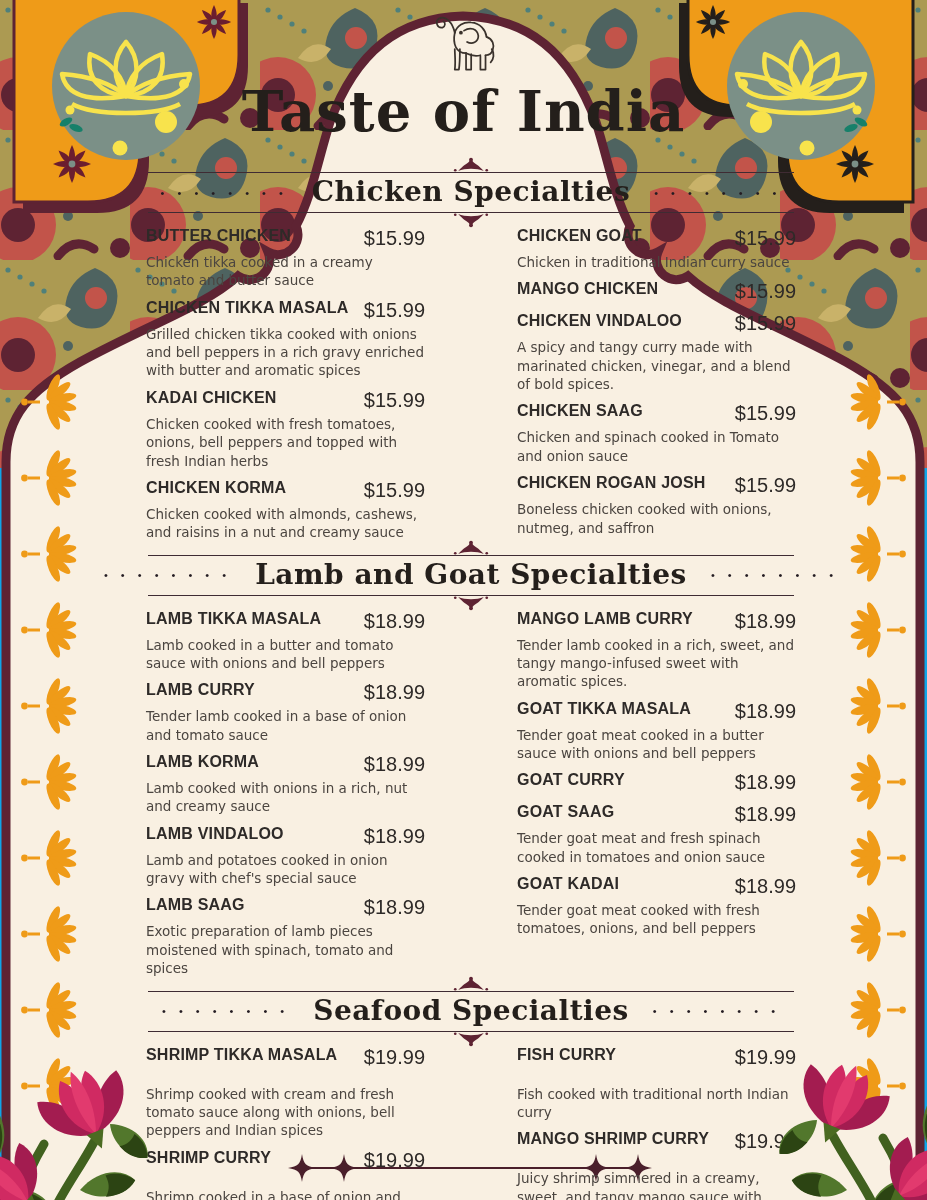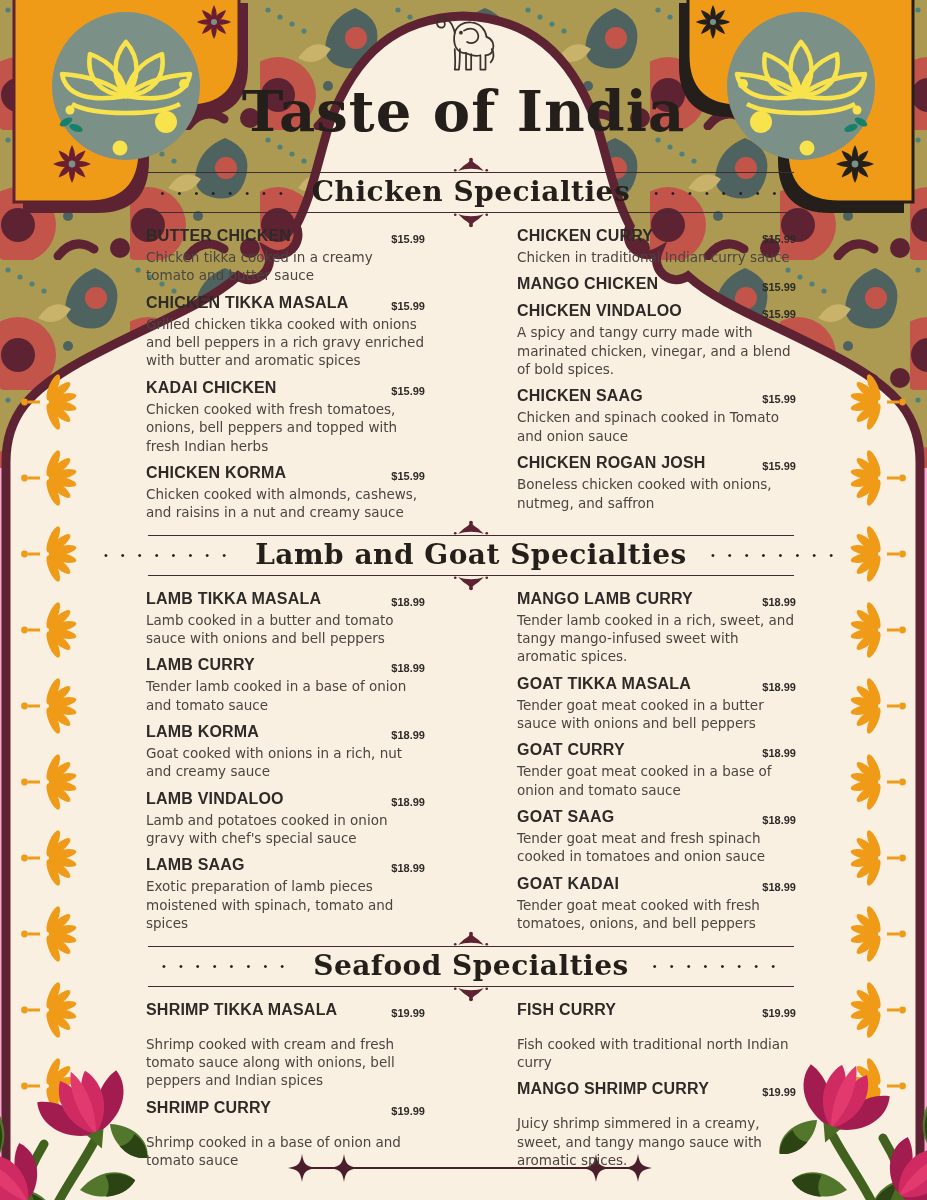--- a/index.html
+++ b/index.html
@@ -1,16 +1,16 @@
 <!DOCTYPE html>
 <html><head>
 <meta charset="utf-8">
 <style>
   html,body{margin:0;padding:0;background:#d8d2c6;}
-  .page{position:relative;width:927px;height:1200px;overflow:hidden;background:#f9a8d4;
+  .page{position:relative;width:927px;height:1200px;overflow:hidden;background:#0ea5e9;
         font-family:"Liberation Sans",sans-serif;}
   .layer{position:absolute;inset:0;pointer-events:none;}
   .bg{z-index:1;}
   .fg{z-index:6;}
   .title-wrap{position:absolute;top:8px;left:0;width:100%;text-align:center;z-index:4;}
   .elephant{display:block;margin:0 auto;width:82px;height:74px;}
   h1.title{margin:0;font-family:"DejaVu Serif",serif;font-weight:600;font-size:56px;
            color:#241f1b;letter-spacing:1px;line-height:1.05;}
   .menu{position:absolute;left:146px;top:172px;width:650px;z-index:4;}
   .sec-head{position:relative;margin:0 2px;}
@@ -18,23 +18,23 @@
   .head-row{display:flex;align-items:center;justify-content:center;gap:24px;padding:2px 0 4px;}
   h2.sec-title{margin:0;font-family:"DejaVu Serif",serif;font-weight:600;font-size:28px;
                color:#241f1b;letter-spacing:.5px;white-space:nowrap;}
   .dots{font-size:11px;letter-spacing:5px;color:#241c22;white-space:nowrap;transform:translateY(1px);}
   .crown{position:absolute;left:50%;width:48px;height:18px;margin-left:-24px;}
   .crown.up{top:-16px;}
   .crown.down{bottom:-16px;transform:rotate(180deg);}
   .cols{display:flex;gap:92px;padding:14px 0 4px;}
   .col{width:279px;flex:0 0 auto;}
   .item{margin-bottom:9px;}
-  .row{display:flex;justify-content:space-between;align-items:flex-end;gap:0;}
+  .row{display:flex;justify-content:space-between;align-items:flex-start;gap:0;}
   .nm{font-weight:700;font-size:16px;color:#2e2a28;letter-spacing:.2px;}
-  .pr{font-weight:700;font-size:11px;color:#2e2a28;white-space:nowrap;}
+  .pr{font-weight:400;font-size:20px;color:#2e2a28;white-space:nowrap;}
   .ds{font-family:"DejaVu Sans",sans-serif;font-size:13.5px;line-height:1.36;color:#4b4540;margin-top:3px;}
   .tight .ds{margin-top:16px;}
   svg{display:block;}
 </style>
 </head>
 <body>
 
 <div class="page">
 
   <svg class="layer bg" width="927" height="1200" viewBox="0 0 927 1200" aria-hidden="true">
@@ -280,21 +280,21 @@
             <div class="row">
                 <span class="nm">CHICKEN KORMA</span>
                 <span class="pr">$15.99</span>
               </div>
             <div class="ds">Chicken cooked with almonds, cashews, and raisins in a nut and creamy sauce</div>
           </div>
         </div>
         <div class="col">
           <div class="item">
             <div class="row">
-                <span class="nm">CHICKEN CURRY</span>
+                <span class="nm">CHICKEN GOAT</span>
                 <span class="pr">$15.99</span>
               </div>
             <div class="ds">Chicken in traditional Indian curry sauce</div>
           </div>
           <div class="item">
             <div class="row">
                 <span class="nm">MANGO CHICKEN</span>
                 <span class="pr">$15.99</span>
               </div>
           </div>
@@ -353,21 +353,21 @@
                 <span class="nm">LAMB CURRY</span>
                 <span class="pr">$18.99</span>
               </div>
             <div class="ds">Tender lamb cooked in a base of onion and tomato sauce</div>
           </div>
           <div class="item">
             <div class="row">
                 <span class="nm">LAMB KORMA</span>
                 <span class="pr">$18.99</span>
               </div>
-            <div class="ds">Goat cooked with onions in a rich, nut and creamy sauce</div>
+            <div class="ds">Lamb cooked with onions in a rich, nut and creamy sauce</div>
           </div>
           <div class="item">
             <div class="row">
                 <span class="nm">LAMB VINDALOO</span>
                 <span class="pr">$18.99</span>
               </div>
             <div class="ds">Lamb and potatoes cooked in onion gravy with chef's special sauce</div>
           </div>
           <div class="item">
             <div class="row">
@@ -390,21 +390,20 @@
                 <span class="nm">GOAT TIKKA MASALA</span>
                 <span class="pr">$18.99</span>
               </div>
             <div class="ds">Tender goat meat cooked in a butter sauce with onions and bell peppers</div>
           </div>
           <div class="item">
             <div class="row">
                 <span class="nm">GOAT CURRY</span>
                 <span class="pr">$18.99</span>
               </div>
-            <div class="ds">Tender goat meat cooked in a base of onion and tomato sauce</div>
           </div>
           <div class="item">
             <div class="row">
                 <span class="nm">GOAT SAAG</span>
                 <span class="pr">$18.99</span>
               </div>
             <div class="ds">Tender goat meat and fresh spinach cooked in tomatoes and onion sauce</div>
           </div>
           <div class="item">
             <div class="row">

